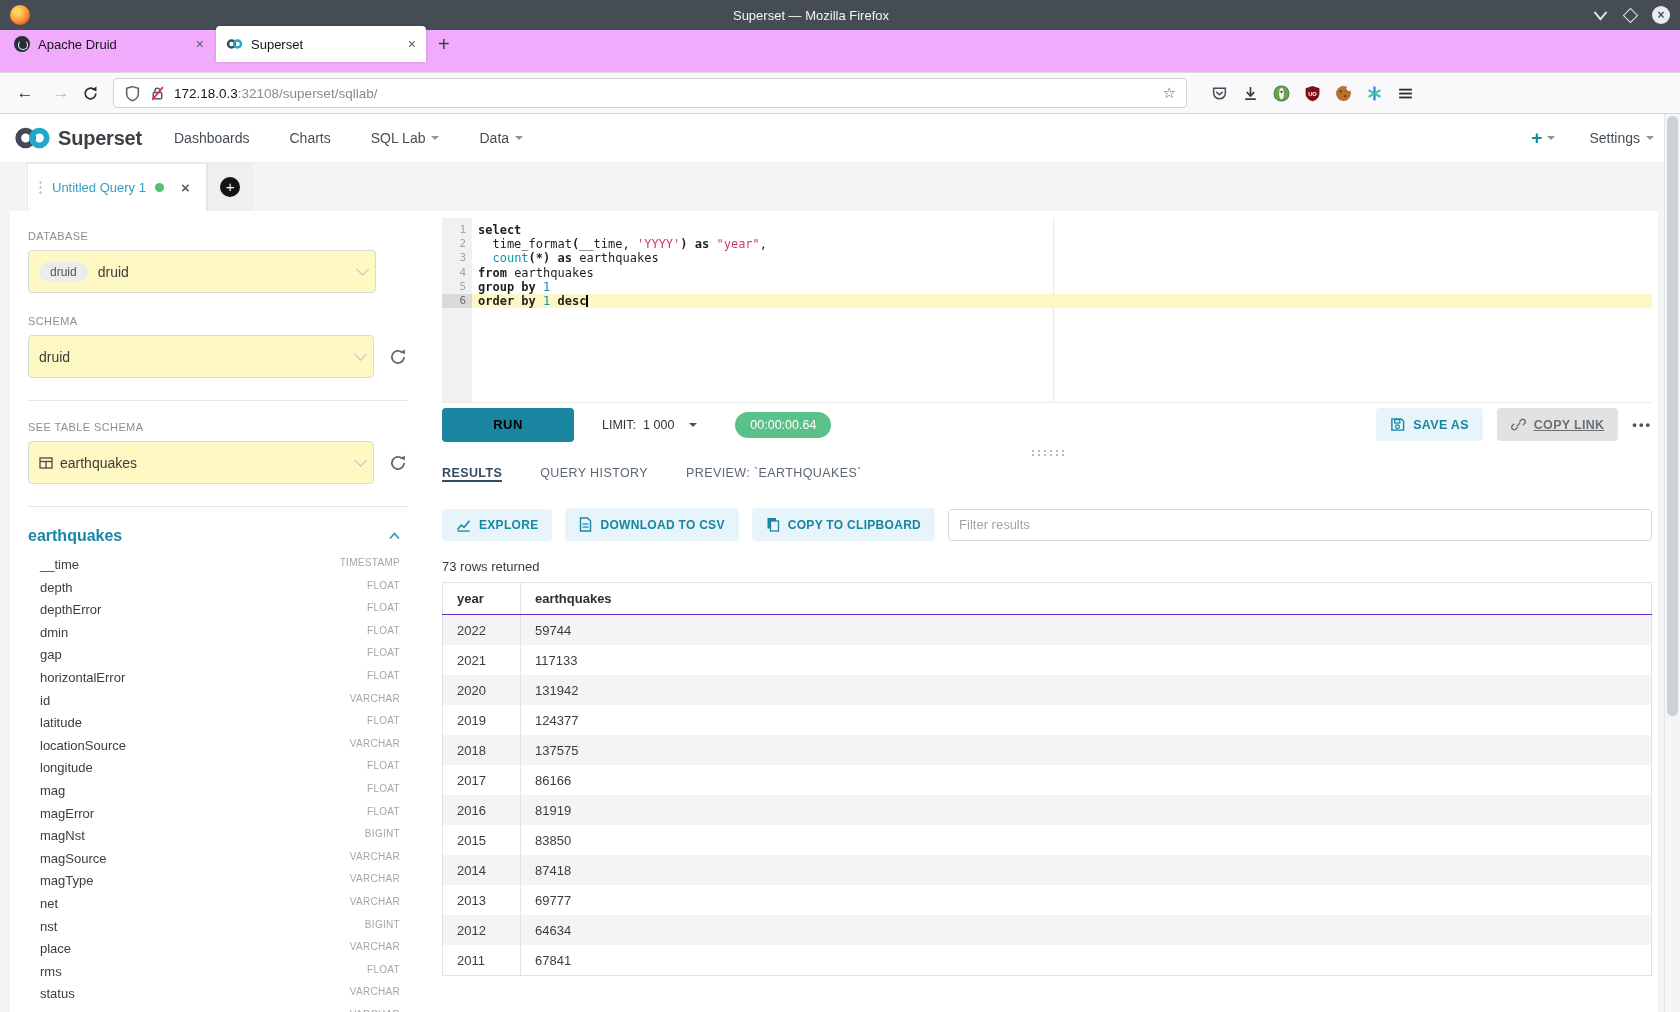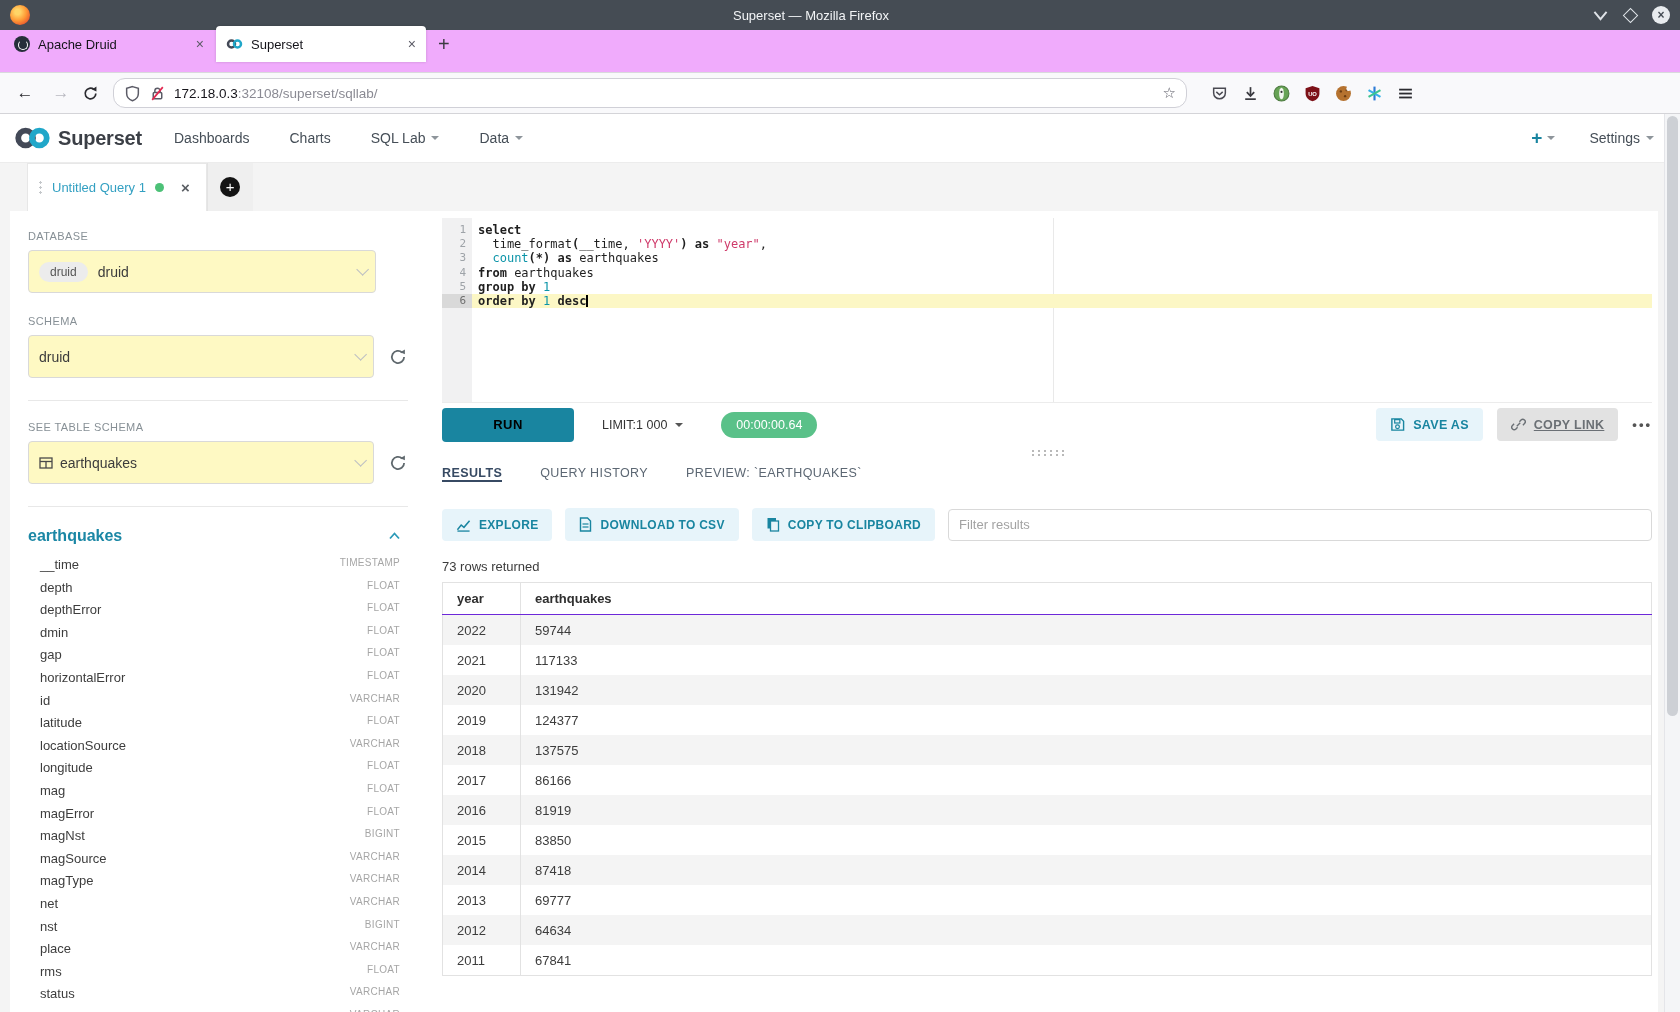--- a/index.html
+++ b/index.html
@@ -24,21 +24,21 @@
   .druid-fav { width:16px; height:16px; border-radius:50%; background:#262e3a; position:relative; flex:0 0 16px;}
   .druid-fav::after { content:""; position:absolute; left:4px; top:4px; width:8px; height:8px;
     border-radius:50%; border:1.6px solid #fff; border-top-color:transparent; }
   .newtab-btn { font-size:20px; color:#3a3a40; padding:0 10px 6px; }
 
   .toolbar { height:42px; background:#f9f9fb; border-top:1px solid #d9d9dd; border-bottom:1px solid #d4d4d8;
     display:flex; align-items:center; padding:0 10px; gap:6px; }
   .nav-btn { font-size:17px; color:#2b2b30; width:30px; text-align:center; }
   .nav-btn.disabled { color:#b8b8c0; }
   .urlbar { flex:0 0 1074px; margin-left:8px; height:30px; background:#fff; border:1px solid #d0d0d7;
-    border-radius:12px; display:flex; align-items:center; padding:0 10px; gap:8px; }
+    border-radius:4px; display:flex; align-items:center; padding:0 10px; gap:8px; }
   .url-text { font-size:13.5px; color:#15141a; flex:1; }
   .url-text .dim { color:#8a8a93; }
   .url-star { font-size:15px; color:#5b5b66; }
   .ext-icons { display:flex; align-items:center; gap:14px; margin-left:18px; }
   .icon16 { width:17px; height:17px; display:block; }
 
   
   .ss-navbar { height:49px; background:#fff; border-bottom:1px solid #ececec; display:flex; align-items:center; padding:0 26px 0 14px; }
   .ss-brand { font-size:20px; font-weight:bold; color:#3b3f46; letter-spacing:-0.2px; margin-left:6px; }
   .ss-links { display:flex; gap:40px; margin-left:32px; }
@@ -98,21 +98,21 @@
   .seg-kw { font-weight:bold; color:#1f1f1f; }
   .seg-txt { color:#1f1f1f; }
   .seg-str { color:#cf3a6a; }
   .seg-fn { color:#0b94a8; }
   .seg-num { color:#0b94a8; }
   .cursor { display:inline-block; width:1.5px; height:12px; background:#000; vertical-align:-2px; }
 
   .run-row { height:44px; border-top:1px solid #ececec; display:flex; align-items:center; flex:0 0 44px; }
   .run-btn { width:132px; height:34px; background:#1985a0; color:#000000; font-size:13px; font-weight:bold;
     border:none; border-radius:4px; letter-spacing:.4px; }
-  .limit-group { display:flex; align-items:center; gap:0; margin-left:28px; font-size:12.5px; color:#333;justify-content:space-between; }
+  .limit-group { display:flex; align-items:center; gap:7px; margin-left:28px; font-size:12.5px; color:#333;justify-content:space-between; }
   .limit-caret { width:0;height:0;border-left:4px solid transparent;border-right:4px solid transparent;border-top:4px solid #555; margin-left:8px;}
   .timer-pill { margin-left:38px; background:#5ac189; color:#fff; font-size:12.5px; border-radius:15px; padding:6px 15px; }
   .right-actions { margin-left:auto; display:flex; align-items:center; gap:14px; }
   .saveas-btn { display:flex; align-items:center; gap:8px; background:#e7f4fa; color:#1985a0; font-size:12.5px;
     font-weight:bold; border:none; border-radius:4px; padding:9px 14px; letter-spacing:.3px;}
   .copylink-btn { display:flex; align-items:center; gap:8px; background:#e2e2e2; color:#6b7075; font-size:12.5px;
     font-weight:bold; border:none; border-radius:4px; padding:9px 14px; letter-spacing:.3px;text-decoration:underline;}
   .more-dots { color:#555; font-size:13px; letter-spacing:2px; font-weight:bold; }
 
   .splitter { height:12px; display:flex; align-items:center; justify-content:center; flex:0 0 12px;}

